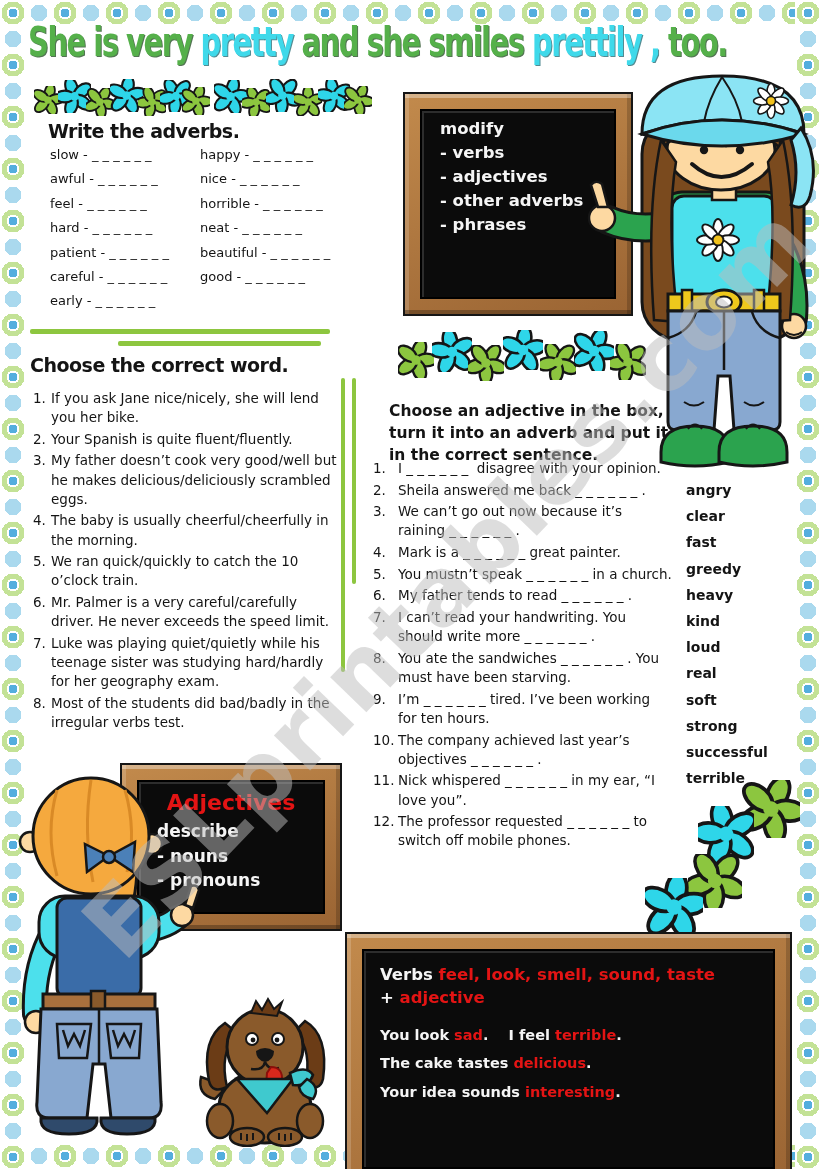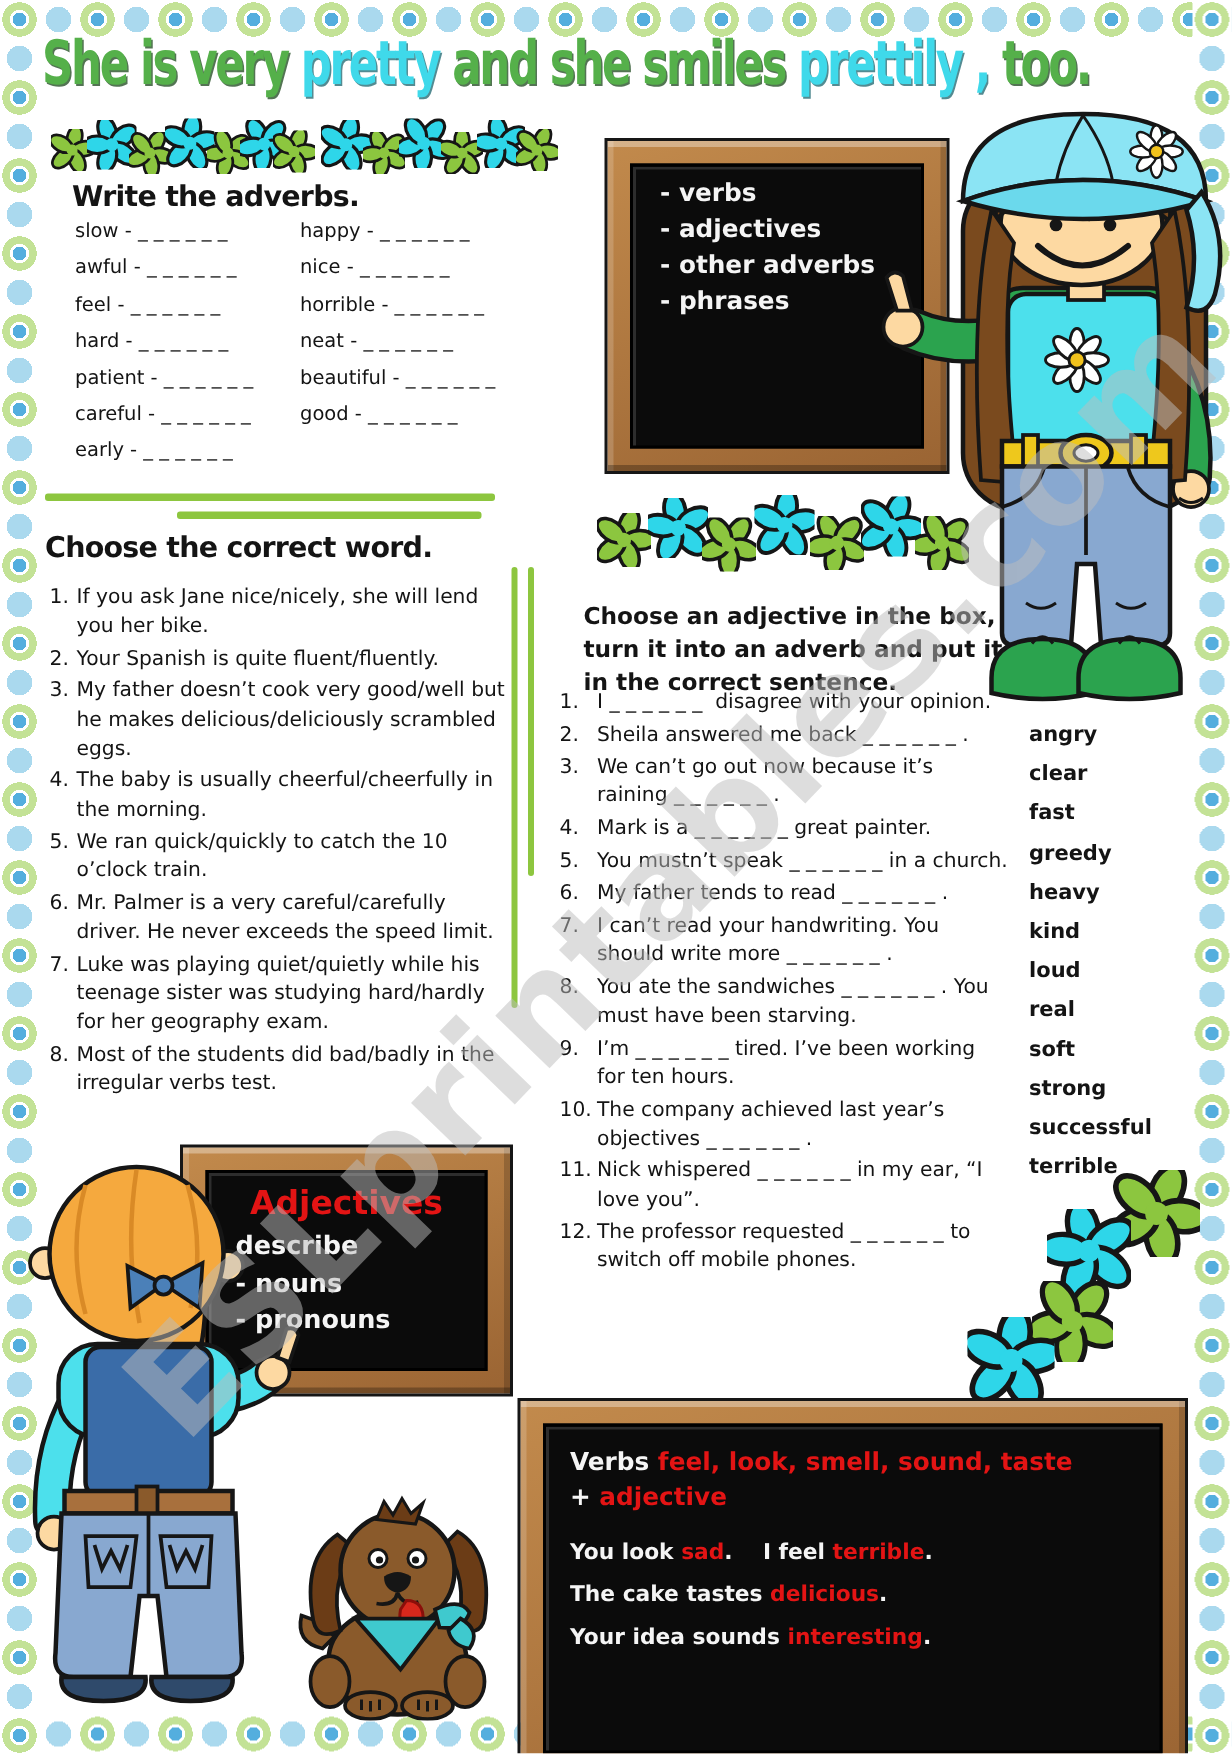--- a/index.html
+++ b/index.html
@@ -161,20 +161,21 @@
     <div>beautiful - _ _ _ _ _ _</div>
     <div>careful - _ _ _ _ _ _</div>
     <div>good - _ _ _ _ _ _</div>
     <div>early - _ _ _ _ _ _</div>
   </div>
   <div class="hbar" style="left:30px;top:329px;width:300px"></div>
   <div class="hbar" style="left:118px;top:341px;width:203px"></div>
 
   <div class="board" style="left:403px;top:92px;width:230px;height:224px">
     <div class="board-inner">
+      <div class="board-line chalk-white">modify</div>
       <div class="board-line chalk-white">- verbs</div>
       <div class="board-line chalk-white">- adjectives</div>
       <div class="board-line chalk-white">- other adverbs</div>
       <div class="board-line chalk-white">- phrases</div>
     </div>
   </div>
 
   <svg class="flower" style="left:398px;top:342px" width="36" height="36" viewBox="-17 -17 34 34">
       <use href="#flowerG" fill="var(--flower-green)" transform="rotate(18)"></use>
     </svg>

